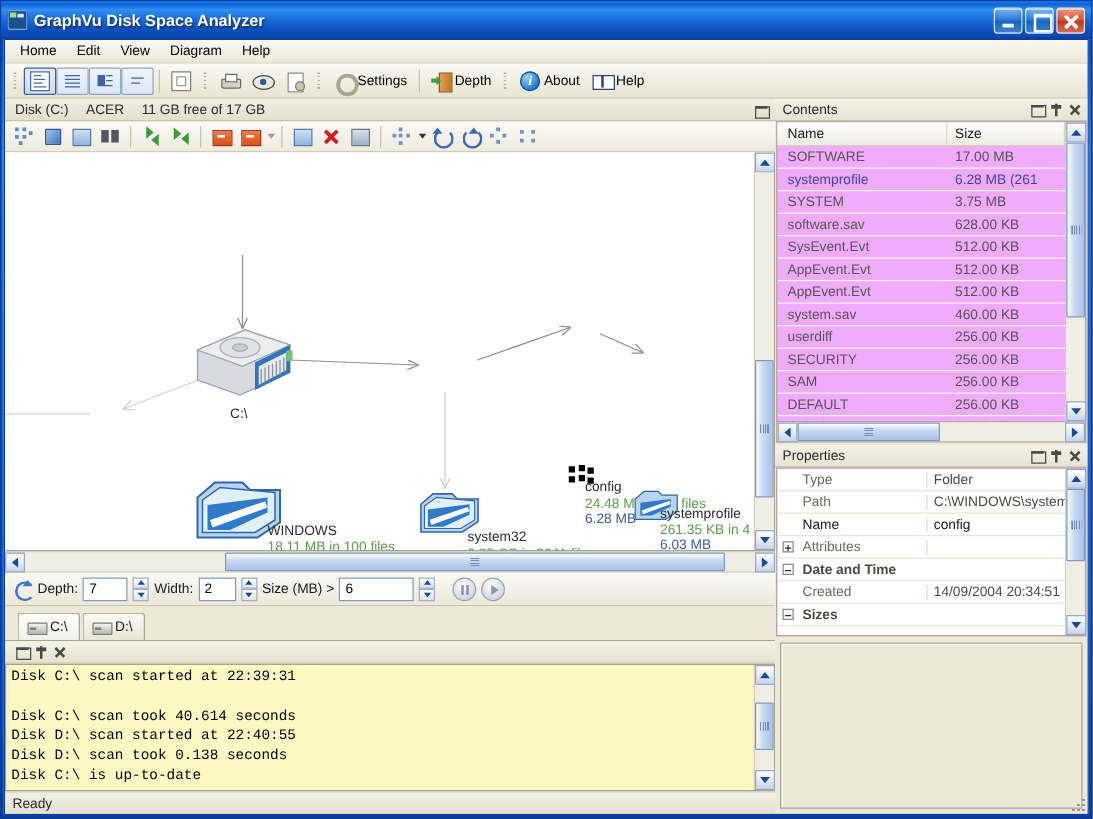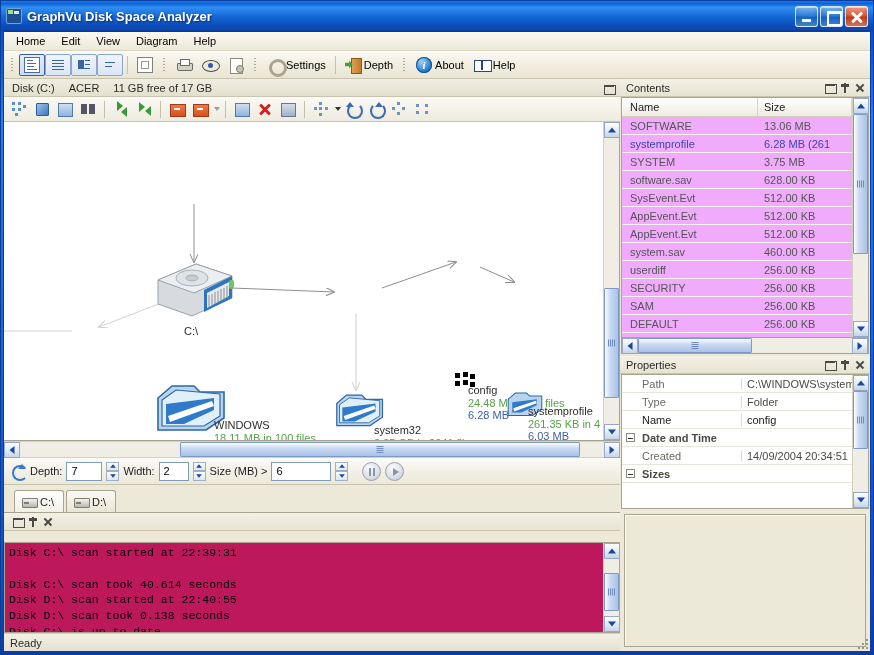--- a/index.html
+++ b/index.html
@@ -265,21 +265,21 @@
     padding:0 3px 0 6px; font-size:11px; color:#2a2a2a;
   }
   .dock-head .t{ flex:1 1 auto; }
   .panel-ico{ width:14px; height:14px; position:relative; margin-left:1px; }
   .pi-restore::before{ content:""; position:absolute; left:2px; top:3px; width:10px; height:8px; border:1px solid #4a4a44;}
   .pi-restore::after{ content:""; position:absolute; left:2px; top:3px; width:10px; height:2px; background:#4a4a44;}
   .pi-pin::before{ content:""; position:absolute; left:6px; top:2px; width:2px; height:10px; background:#4a4a44;}
   .pi-pin::after{ content:""; position:absolute; left:3px; top:3px; width:8px; height:3px; background:#4a4a44;}
   .pi-close::before,.pi-close::after{ content:""; position:absolute; left:2px; top:6px; width:10px; height:1.6px; background:#4a4a44;}
   .pi-close::before{transform:rotate(45deg);} .pi-close::after{transform:rotate(-45deg);}
-  #outputbody{ flex:1 1 auto; display:flex; min-height:0; background:#be185d; border:1px solid #a8a490;margin-top:11px;}
+  #outputbody{ flex:1 1 auto; display:flex; min-height:0; background:#fef9c3; border:1px solid #a8a490;}
   #outputtext{
     flex:1 1 auto; overflow:hidden; padding:2px 4px;
     font-family:"Liberation Mono","DejaVu Sans Mono",monospace; font-size:11.5px; line-height:15.8px; color:#000;
     white-space:pre;
   }
 
   
   #statusbar{
     height:18px; flex:0 0 18px; display:flex; align-items:center;
     background:linear-gradient(180deg,#f2f0e4,#e4e1d0);
@@ -766,21 +766,21 @@
 
           <div class="listwrap">
             <div class="lv">
               <div class="lv-head">
                 <div class="lv-th lv-c1">Name</div>
                 <div class="lv-th lv-c2">Size</div>
               </div>
               <div class="lv-rows" id="contents-rows">
                   <div class="lv-row">
                     <div class="lv-c1">SOFTWARE</div>
-                    <div class="lv-c2">13.06 MB</div>
+                    <div class="lv-c2">17.00 MB</div>
                   </div>
                   <div class="lv-row hl">
                     <div class="lv-c1">systemprofile</div>
                     <div class="lv-c2">6.28 MB (261</div>
                   </div>
                   <div class="lv-row">
                     <div class="lv-c1">SYSTEM</div>
                     <div class="lv-c2">3.75 MB</div>
                   </div>
                   <div class="lv-row">
@@ -859,32 +859,39 @@
           <div class="dock-head">
             <span class="t">Properties</span>
             <span class="panel-ico pi-restore"></span>
             <span class="panel-ico pi-pin"></span>
             <span class="panel-ico pi-close"></span>
           </div>
           <div class="listwrap" style="margin:0 1px 2px 1px;">
             <div class="pg" id="props-rows">
                 <div class="pg-row ">
                   <div class="pg-exp"></div>
+                  <div class="pg-k">Type</div>
+                  <div class="pg-v">Folder</div>
+                </div>
+                <div class="pg-row ">
+                  <div class="pg-exp"></div>
                   <div class="pg-k">Path</div>
                   <div class="pg-v">C:\WINDOWS\system</div>
-                </div>
-                <div class="pg-row ">
-                  <div class="pg-exp"></div>
-                  <div class="pg-k">Type</div>
-                  <div class="pg-v">Folder</div>
                 </div>
                 <div class="pg-row strong">
                   <div class="pg-exp"></div>
                   <div class="pg-k">Name</div>
                   <div class="pg-v">config</div>
+                </div>
+                <div class="pg-row ">
+                  <div class="pg-exp">
+                    <span class="expbox plus"></span>
+                  </div>
+                  <div class="pg-k">Attributes</div>
+                  <div class="pg-v"></div>
                 </div>
                 <div class="pg-row group">
                   <div class="pg-exp">
                     <span class="expbox"></span>
                   </div>
                   <div class="pg-k">Date and Time</div>
                 </div>
                 <div class="pg-row ">
                   <div class="pg-exp"></div>
                   <div class="pg-k">Created</div>

